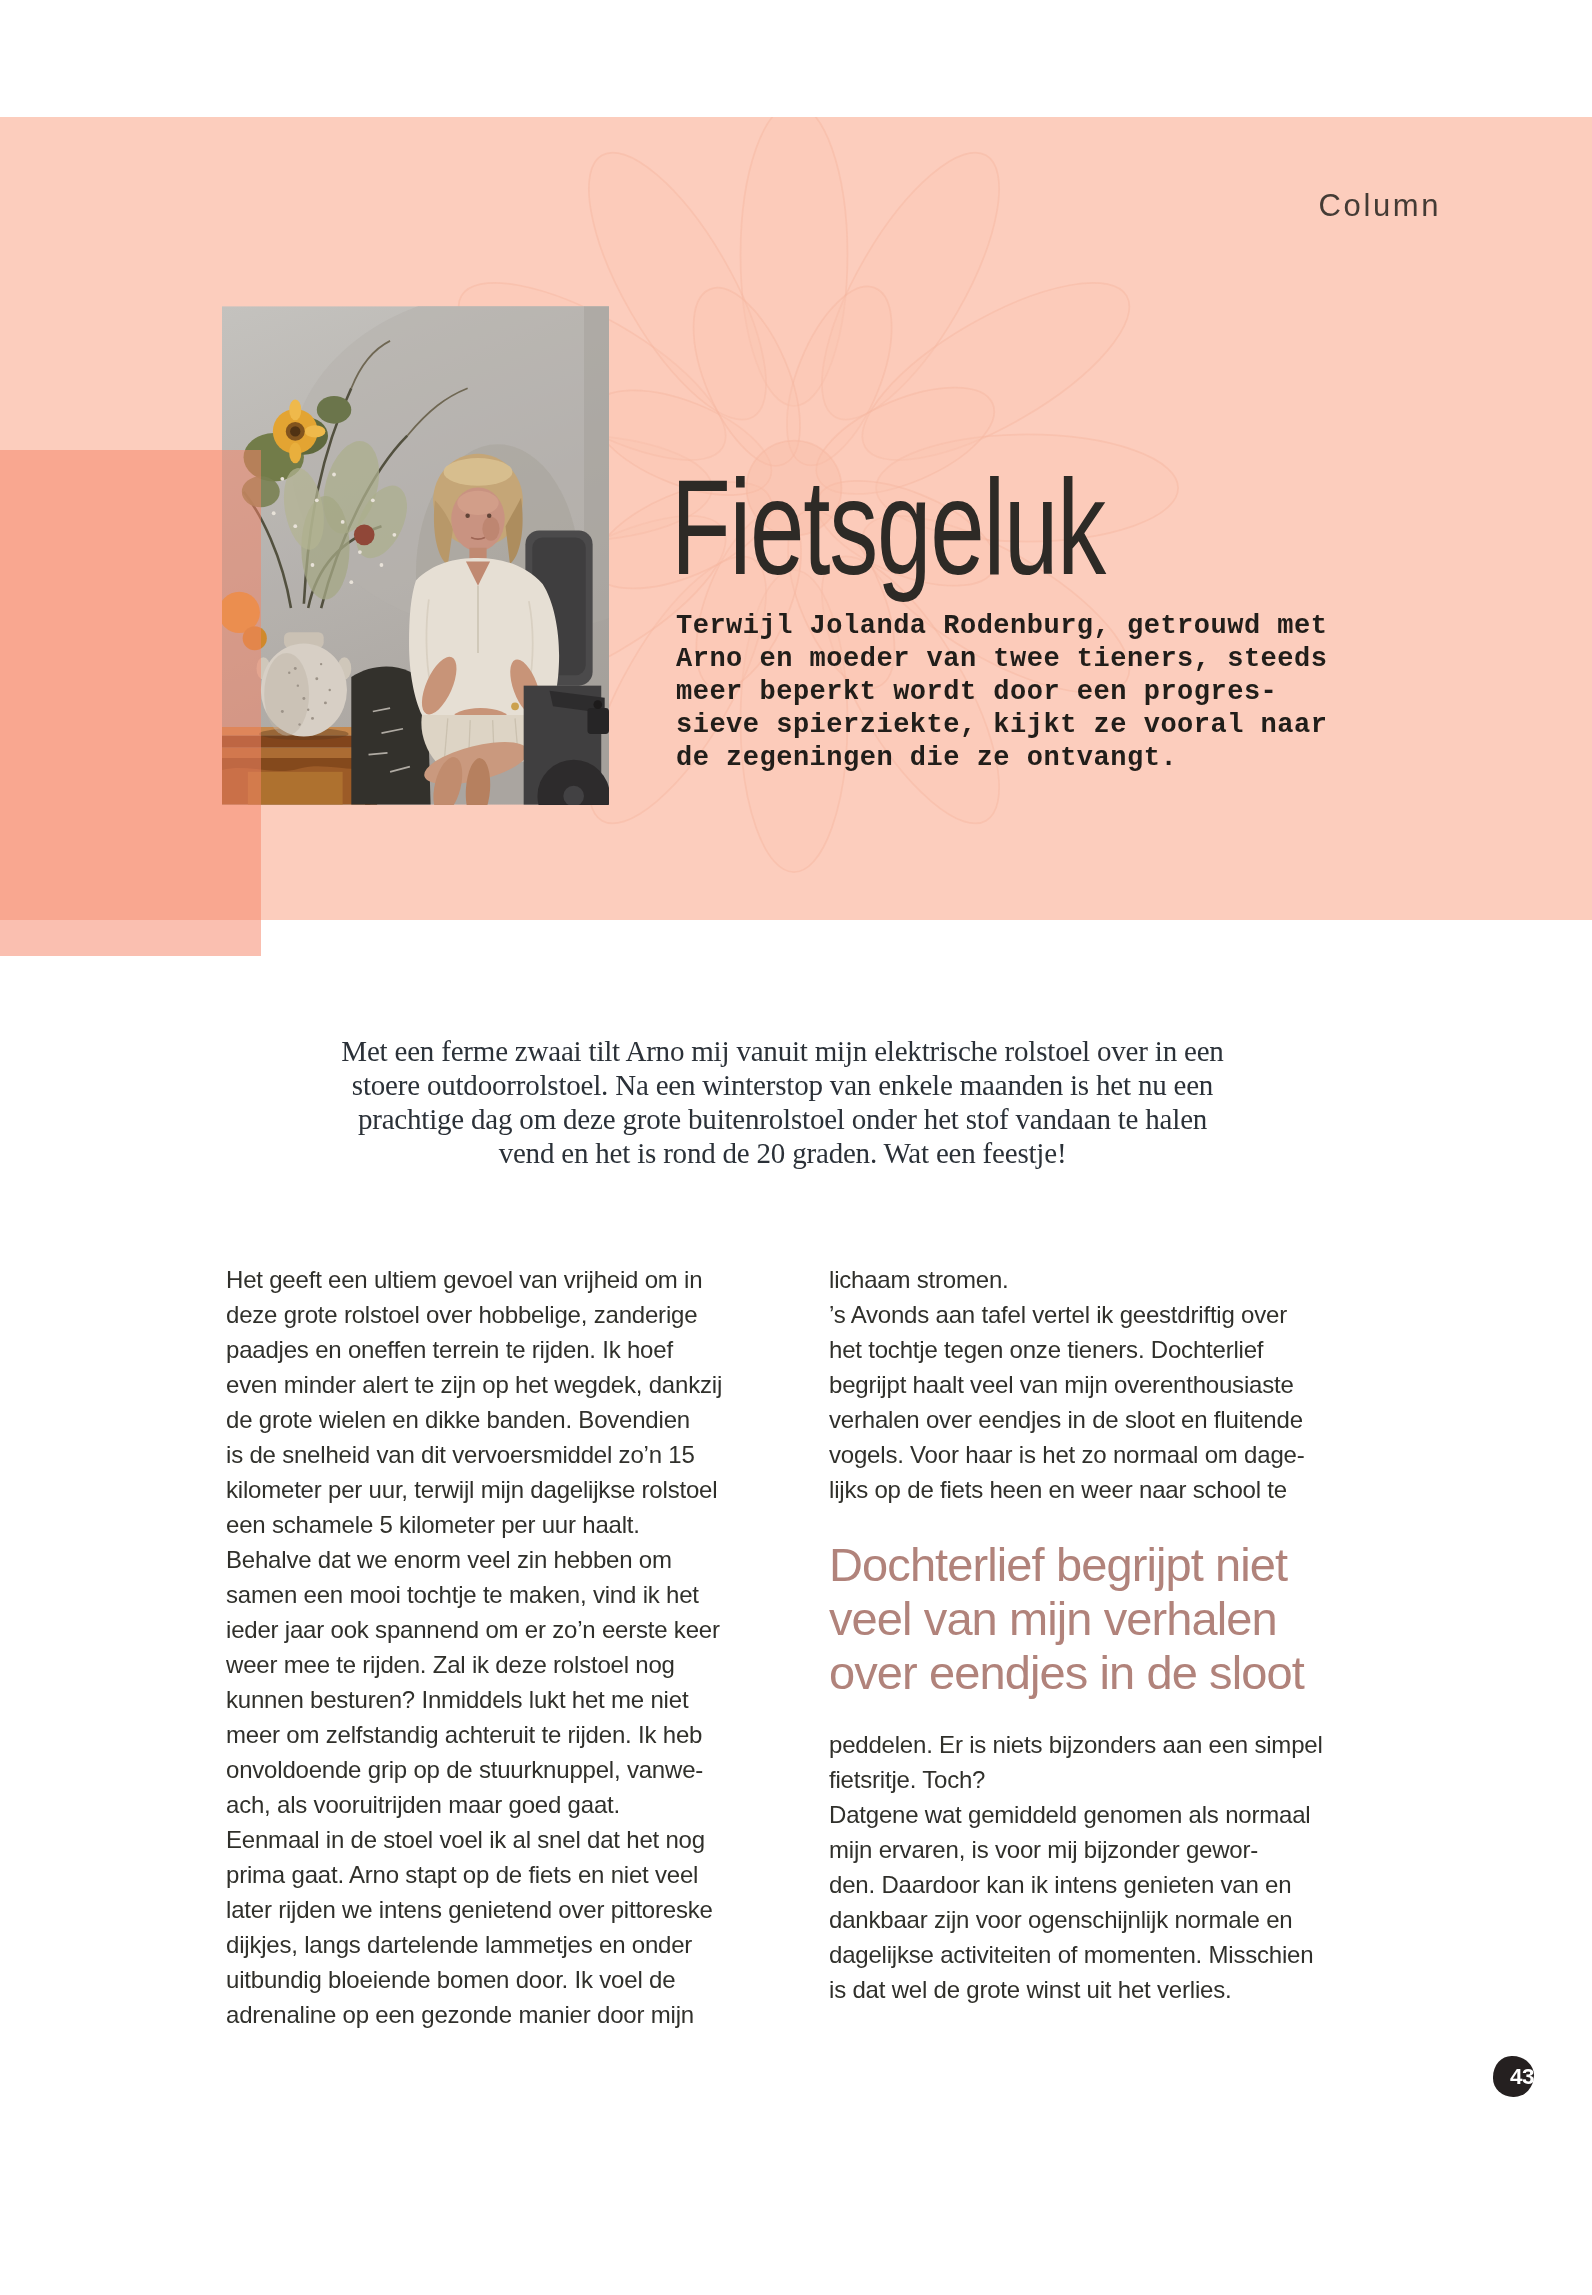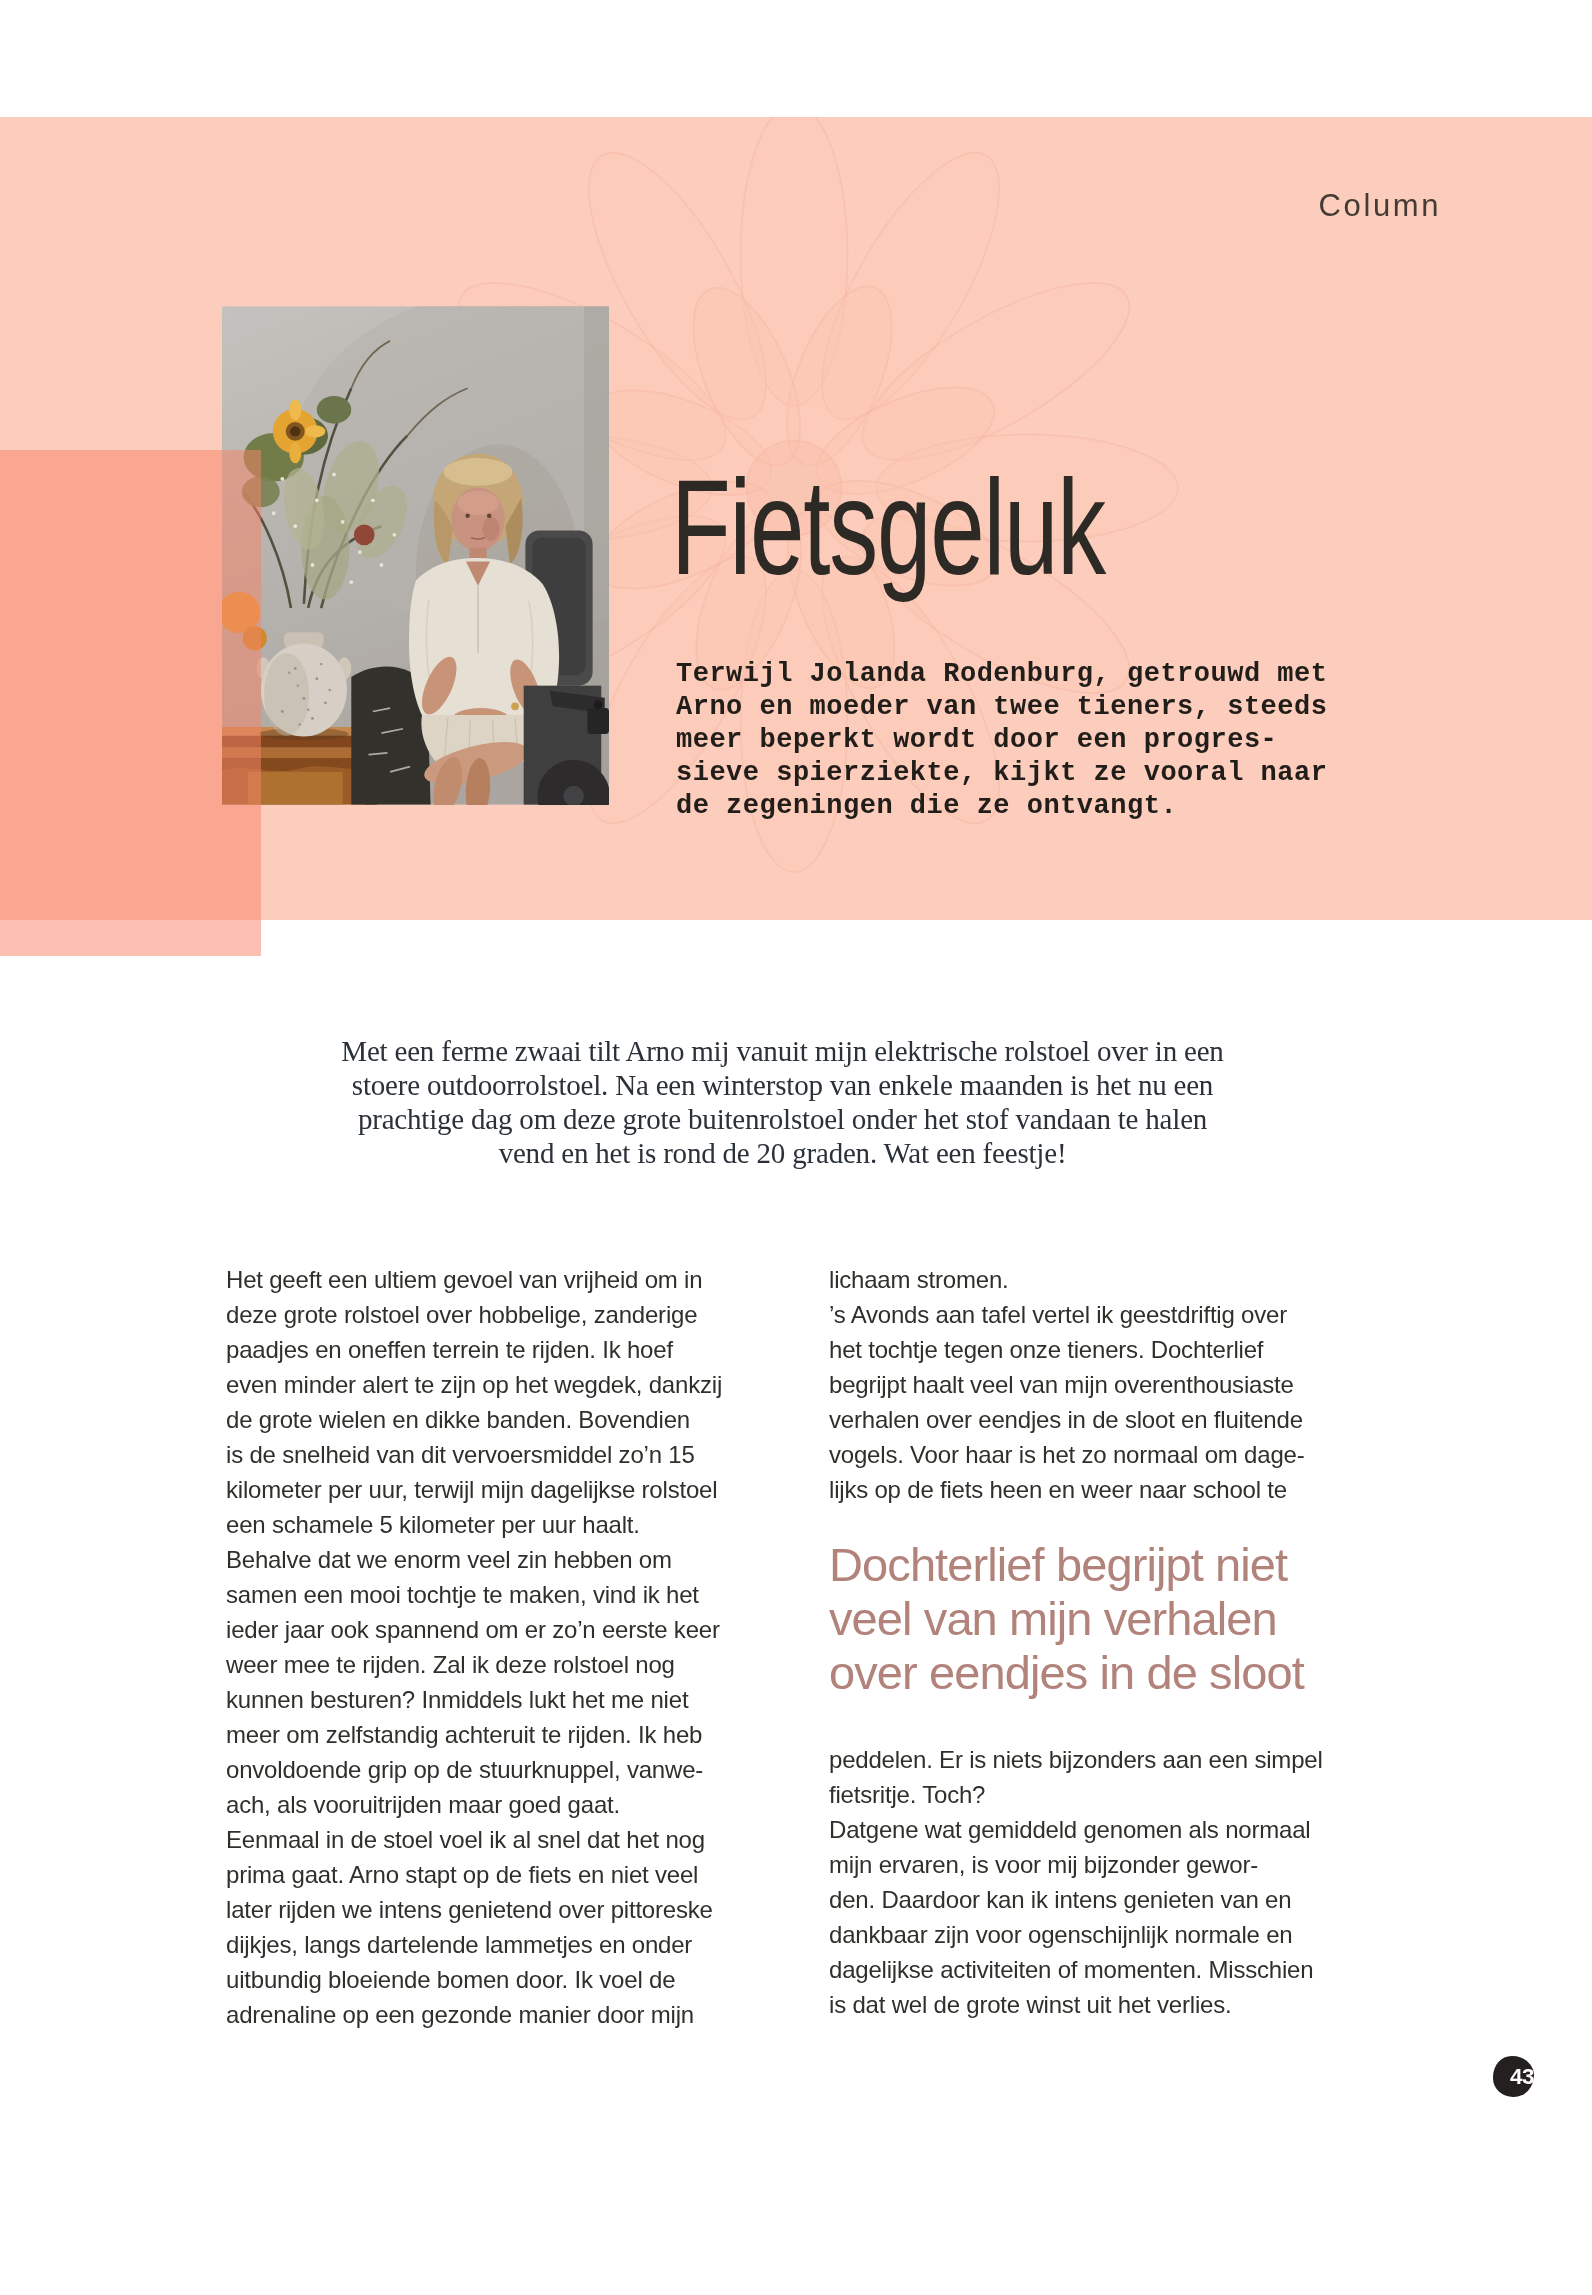--- a/index.html
+++ b/index.html
@@ -25,41 +25,41 @@
     position:absolute;top:188px;right:151px;z-index:2;
     font-size:31px;font-weight:300;letter-spacing:2.6px;color:#443b35;white-space:nowrap;
   }
   .title{
     position:absolute;left:671px;top:459px;z-index:2;
     font-size:136px;line-height:1;font-weight:300;letter-spacing:-1.7px;
     color:var(--title-ink,#2d2a26);white-space:nowrap;
     transform:scaleX(.72);transform-origin:0 0;
   }
   .intro{
-    position:absolute;left:676px;top:658px;z-index:2;
+    position:absolute;left:676px;top:610px;z-index:2;
     font-family:"Liberation Mono","DejaVu Sans Mono",monospace;
     font-weight:700;font-size:27px;line-height:33px;letter-spacing:0.5px;
     color:var(--type-ink,#211e1a);
   }
   .intro .tl{white-space:nowrap;}
   
   .lead{
     position:absolute;left:116px;top:1034px;width:1333px;z-index:2;
     font-family:"Liberation Serif","DejaVu Serif",serif;
     font-size:29px;line-height:34px;color:var(--lead-ink,#2b3138);
     text-align:center;letter-spacing:-0.2px;
   }
   .lead .tl{white-space:nowrap;}
   
   .col{position:absolute;top:1262px;width:570px;font-size:24px;line-height:35px;letter-spacing:-0.2px;color:var(--ink,#30302b);z-index:2;}
   .col .tl{white-space:nowrap;}
   .col-left{left:226px;}
   .col-right{left:829px;}
   .pull-quote{
-    margin-top:31px;margin-bottom:42px;
+    margin-top:31px;margin-bottom:27px;
     font-size:47px;line-height:54px;font-weight:300;letter-spacing:-0.9px;
     color:var(--quote,#b1837b);
   }
   .pull-quote .tl{white-space:nowrap;}
   
   .page-badge{
     position:absolute;left:1493px;top:2056px;width:41px;height:41px;z-index:2;
     background:var(--badge,#252020);color:#ffffff;
     border-radius:46% 54% 50% 50% / 52% 48% 54% 46%;
     display:flex;align-items:center;justify-content:flex-end;

